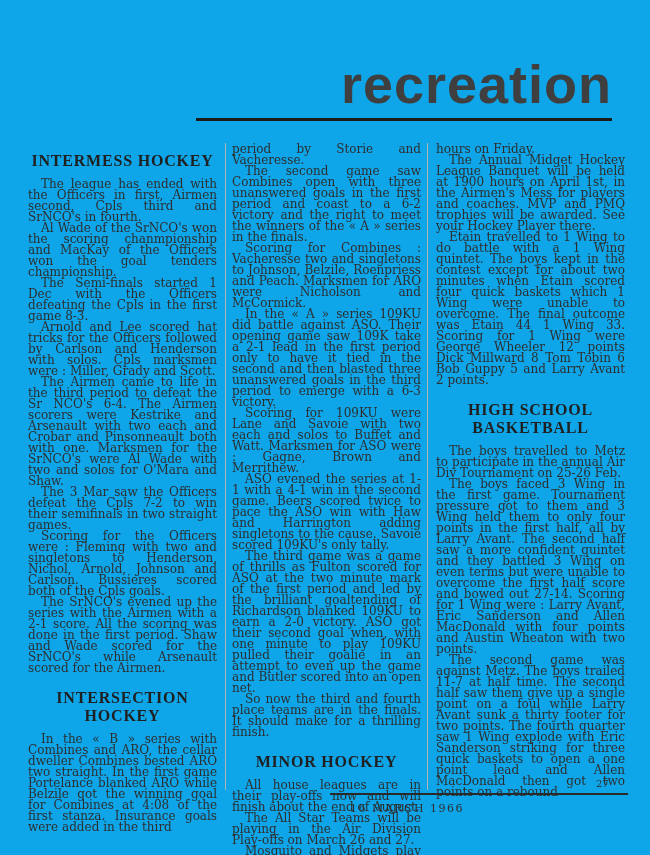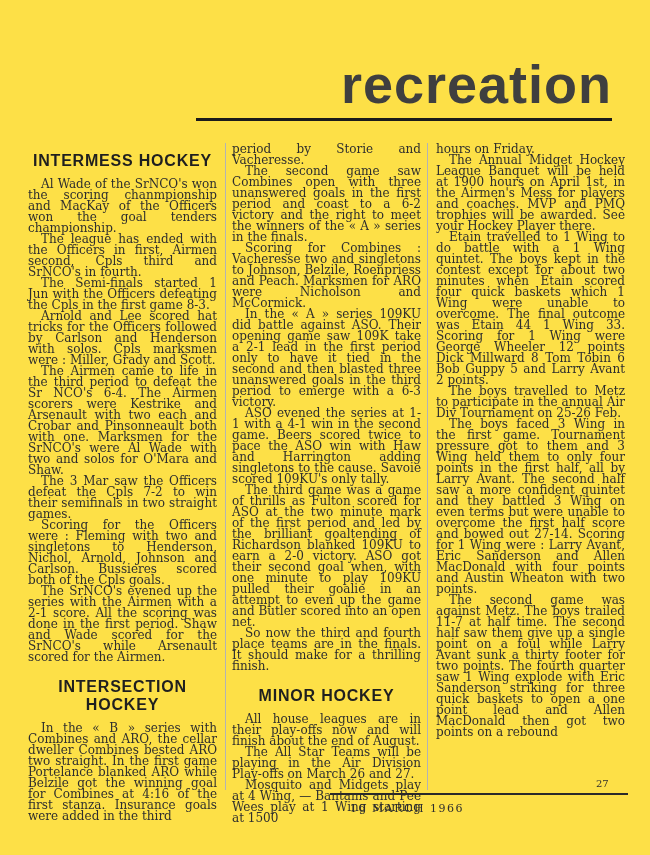--- a/index.html
+++ b/index.html
@@ -1,18 +1,18 @@
 <!DOCTYPE html>
 <html><head>
 <meta charset="utf-8">
 <style>
   html,body{margin:0;padding:0;background:#e8e8e6;}
   .page{
     position:relative;width:650px;height:855px;margin:0 auto;
-    background:#fde047;overflow:hidden;
+    background:#0ea5e9;overflow:hidden;
     font-family:"DejaVu Serif", serif;color:#2e2e2e;
   }
   
   .masthead{
     position:absolute;top:56px;left:196px;width:416px;
     text-align:right;
     font-family:"Liberation Sans", sans-serif;
     font-weight:700;font-size:54px;line-height:56px;
     letter-spacing:1px;color:#3f3f3f;
   }
@@ -25,21 +25,21 @@
     position:absolute;top:140px;left:28px;width:597px;
     display:flex;gap:15px;
   }
   .col{width:189px;padding-top:4px;}
   .col-rule{
     position:absolute;top:143px;width:1px;height:647px;background:#b3b3b3;
   }
   .col-rule.r1{left:225px;}
   .col-rule.r2{left:427px;}
   .heading{
-    font-family:Liberation Sans, sans-serif;
+    font-family:Liberation Serif, serif;
     font-weight:700;font-size:16px;line-height:18px;
     letter-spacing:0.8px;text-align:center;color:#1f1f1f;
     margin:15px 0 9px 0;
   }
   .col .heading:first-child{margin-top:8px;}
   .para{
     margin:0;font-size:12px;line-height:11px;
     text-align:justify;text-indent:13px;color:#2e2e2e;
   }
   .para.noindent{text-indent:0;}
@@ -64,48 +64,50 @@
 
   <div class="masthead">recreation</div>
   <div class="masthead-rule"></div>
 
   <div class="col-rule r1"></div>
   <div class="col-rule r2"></div>
 
   <div class="columns">
     <div class="col">
         <h3 class="heading">INTERMESS HOCKEY</h3>
+        <p class="para">The league has ended with the Officers in first, Airmen second, Cpls third and SrNCO's in fourth.</p>
         <p class="para">Al Wade of the SrNCO's won the scoring chanmpionship and MacKay of the Officers won the goal tenders championship.</p>
-        <p class="para">The league has ended with the Officers in first, Airmen second, Cpls third and SrNCO's in fourth.</p>
-        <p class="para">The Semi-finals started 1 Jun with the Officers defeating the Cpls in the first game 8-3.</p>
+        <p class="para">The Semi-finals started 1 Dec with the Officers defeating the Cpls in the first game 8-3.</p>
         <p class="para">Arnold and Lee scored hat tricks for the Officers followed by Carlson and Henderson with solos. Cpls marksmen were : Miller, Grady and Scott.</p>
         <p class="para">The Airmen came to life in the third period to defeat the Sr NCO's 6-4. The Airmen scorers were Kestrike and Arsenault with two each and Crobar and Pinsonneault both with one. Marksmen for the SrNCO's were Al Wade with two and solos for O'Mara and Shaw.</p>
         <p class="para">The 3 Mar saw the Officers defeat the Cpls 7-2 to win their semifinals in two straight games.</p>
         <p class="para">Scoring for the Officers were : Fleming with two and singletons to Henderson, Nichol, Arnold, Johnson and Carlson. Bussieres scored both of the Cpls goals.</p>
         <p class="para">The SrNCO's evened up the series with the Airmen with a 2-1 score. All the scoring was done in the first period. Shaw and Wade scored for the SrNCO's while Arsenault scored for the Airmen.</p>
         <h3 class="heading">INTERSECTION HOCKEY</h3>
-        <p class="para">In the « B » series with Combines and ARO, the cellar dweller Combines bested ARO two straight. In the first game Portelance blanked ARO while Belzile got the winning goal for Combines at 4:16 of the first stanza. Insurance goals were added in the third</p>
+        <p class="para">In the « B » series with Combines and ARO, the cellar dweller Combines bested ARO two straight. In the first game Portelance blanked ARO while Belzile got the winning goal for Combines at 4:08 of the first stanza. Insurance goals were added in the third</p>
       </div>
     <div class="col">
         <p class="para noindent">period by Storie and Vacheresse.</p>
         <p class="para">The second game saw Combines open with three unanswered goals in the first period and coast to a 6-2 victory and the right to meet the winners of the « A » series in the finals.</p>
         <p class="para">Scoring for Combines : Vacheresse two and singletons to Johnson, Belzile, Roenpriess and Peach. Marksmen for ARO were Nicholson and McCormick.</p>
         <p class="para">In the « A » series 109KU did battle against ASO. Their opening game saw 109K take a 2-1 lead in the first period only to have it tied in the second and then blasted three unanswered goals in the third period to emerge with a 6-3 victory.</p>
+        <p class="para">Scoring for 109KU were Lane and Savoie with two each and solos to Buffet and Watt. Marksmen for ASO were : Gagne, Brown and Merrithew.</p>
         <p class="para">ASO evened the series at 1-1 with a 4-1 win in the second game. Beers scored twice to pace the ASO win with Haw and Harrington adding singletons to the cause. Savoie scored 109KU's only tally.</p>
         <p class="para">The third game was a game of thrills as Fulton scored for ASO at the two minute mark of the first period and led by the brilliant goaltending of Richardson blanked 109KU to earn a 2-0 victory. ASO got their second goal when, with one minute to play 109KU pulled their goalie in an attempt to even up the game and Butler scored into an open net.</p>
         <p class="para">So now the third and fourth place teams are in the finals. It should make for a thrilling finish.</p>
         <h3 class="heading">MINOR HOCKEY</h3>
         <p class="para">All house leagues are in their play-offs now and will finish about the end of August.</p>
         <p class="para">The All Star Teams will be playing in the Air Division Play-offs on March 26 and 27.</p>
         <p class="para">Mosquito and Midgets play at 4 Wing, — Bantams and Pee Wees play at 1 Wing starting at 1500</p>
       </div>
     <div class="col">
         <p class="para noindent">hours on Friday.</p>
         <p class="para">The Annual Midget Hockey League Banquet will be held at 1900 hours on April 1st, in the Airmen's Mess for players and coaches. MVP and PMQ trophies will be awarded. See your Hockey Player there.</p>
         <p class="para">Etain travelled to 1 Wing to do battle with a 1 Wing quintet. The boys kept in the contest except for about two minutes when Etain scored four quick baskets which 1 Wing were unable to overcome. The final outcome was Etain 44 1 Wing 33. Scoring for 1 Wing were George Wheeler 12 points Dick Millward 8 Tom Tobin 6 Bob Guppy 5 and Larry Avant 2 points.</p>
+        <h3 class="heading">HIGH SCHOOL BASKETBALL</h3>
         <p class="para">The boys travelled to Metz to participate in the annual Air Div Tournament on 25-26 Feb.</p>
         <p class="para">The boys faced 3 Wing in the first game. Tournament pressure got to them and 3 Wing held them to only four points in the first half, all by Larry Avant. The second half saw a more confident quintet and they battled 3 Wing on even terms but were unable to overcome the first half score and bowed out 27-14. Scoring for 1 Wing were : Larry Avant, Eric Sanderson and Allen MacDonald with four points and Austin Wheaton with two points.</p>
         <p class="para">The second game was against Metz. The boys trailed 11-7 at half time. The second half saw them give up a single point on a foul while Larry Avant sunk a thirty footer for two points. The fourth quarter saw 1 Wing explode with Eric Sanderson striking for three quick baskets to open a one point lead and Allen MacDonald then got two points on a rebound</p>
       </div>
   </div>
 
   <div class="footer-rule"></div>
   <div class="footer-date">16 MARCH 1966</div>
   <div class="page-number">27</div>
 

